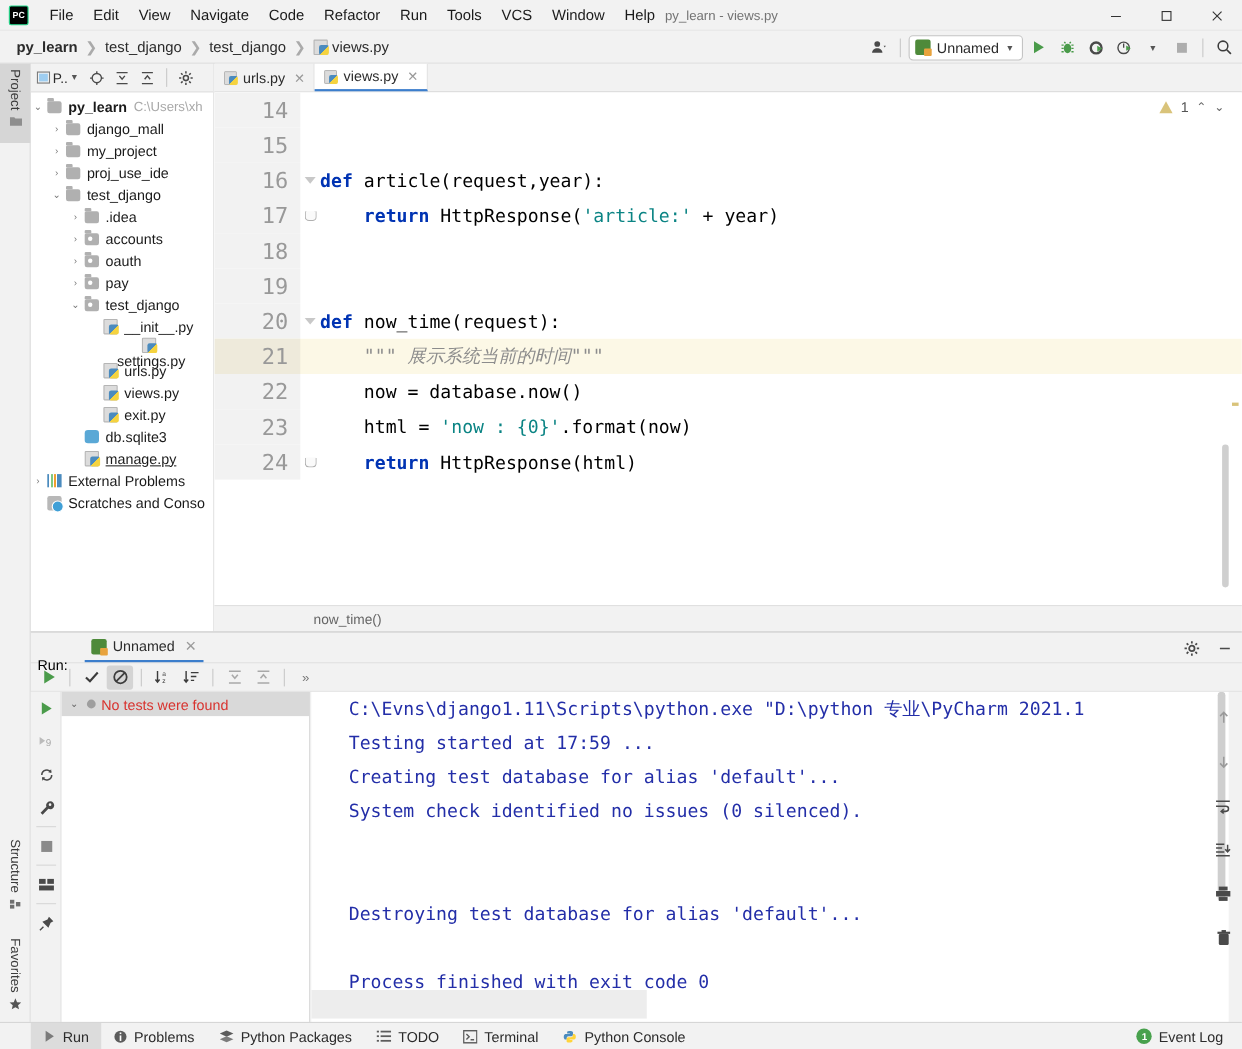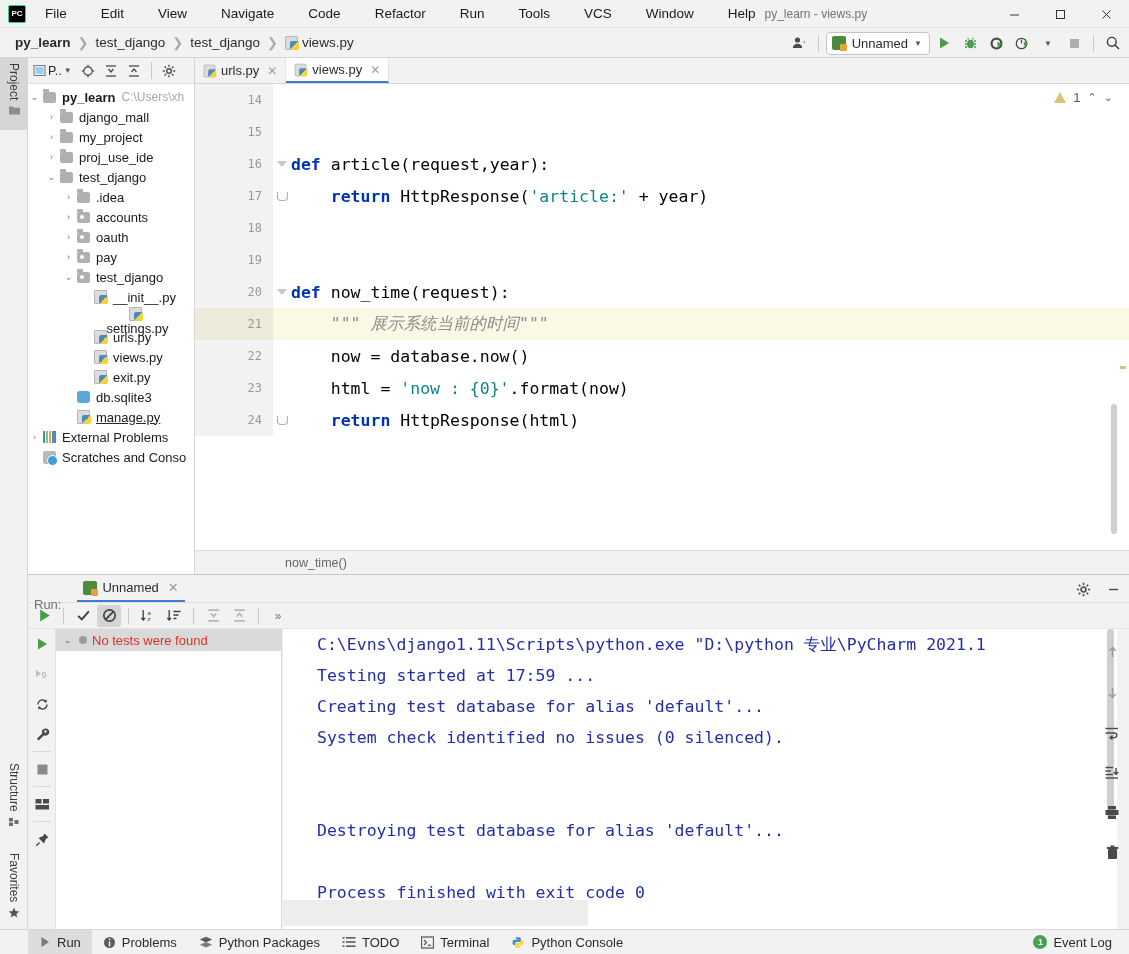--- a/index.html
+++ b/index.html
@@ -19,21 +19,21 @@
     background: #f2f2f2; display: flex; align-items: center;
     border-bottom: 1px solid #e3e3e3;
   }
   .pc-logo {
     width: 18px; height: 18px; margin-left: 8px; margin-right: 10px;
     background: #000; border: 1.5px solid #21d789; border-radius: 2px;
     color: #fff; font-size: 8px; font-weight: bold;
     display: flex; align-items: center; justify-content: center;
     line-height: 1;
   }
-  .menubar { display: flex; align-items: center; gap: 16px; }
+  .menubar { display: flex; align-items: center; gap: 0px; }
   .menu-item {
     padding: 4px 9px; font-size: 13.5px; color: #1a1a1a; cursor: default;
     white-space: nowrap;
   }
   .win-title {
     color: #737373; font-size: 12px; white-space: nowrap;
   }
   .win-buttons {
     position: absolute; right: 0; top: 0; height: 28px; display: flex;
   }
@@ -182,21 +182,21 @@
   .code-wrap { position: relative; height: 466px; background: #fff; overflow: hidden; }
   .codelines {
     position: absolute; left: 0; top: 0; width: 934px; height: 466px;
     font-family: "DejaVu Sans Mono", monospace; font-size: 16.5px;
   }
   .cl { position: relative; height: 32px; display: flex; align-items: center; }
   .cl.hl { background: #fcf8e6; }
   .cl.hl .lnum-cell { background: #eeeadb; }
   .lnum-cell {
     width: 78px; flex: none; text-align: right; padding-right: 11px;
-    color: #999999; font-size: 12px; background: #f2f2f2; height: 32px;
+    color: #999999; font-size: 20px; background: #f2f2f2; height: 32px;
     display: flex; align-items: center; justify-content: flex-end;
   }
   .foldcol { width: 18px; flex: none; display: flex; align-items: center; justify-content: center; }
   .fold-tri {
     width: 0; height: 0; border-left: 5px solid transparent; border-right: 5px solid transparent;
     border-top: 6px solid #c8c8c8;
   }
   .fold-arc {
     width: 11px; height: 9px; border: 1px solid #b0b0b0; border-top: none;
     border-radius: 0 0 4px 4px; background: #fafafa;
@@ -237,21 +237,21 @@
 
   
   .runpanel {
     position: absolute; left: 28px; top: 574px; width: 1101px; height: 355px;
     background: #f2f2f2; border-top: 1px solid #c8c8c8;
   }
   .run-header {
     height: 28px; display: flex; align-items: center; position: relative;
     border-bottom: 1px solid #e0e0e0;
   }
-  .run-label { margin-left: 6px; font-size: 13px; color: #737373; margin-top: 32px; }
+  .run-label { margin-left: 6px; font-size: 13px; color: #000000; margin-top: 32px; }
   .run-tab {
     margin-left: 16px; display: flex; align-items: center; gap: 5px;
     font-size: 13px; padding: 3px 6px; border-bottom: 2px solid #3c7ecc;
     cursor: default; height: 27px; box-sizing: border-box;
   }
   .run-tab .xmark { color: #9a9a9a; margin-left: 4px; }
   .run-hdr-right {
     position: absolute; right: 4px; top: 0; height: 28px;
     display: flex; align-items: center; gap: 6px;
   }

